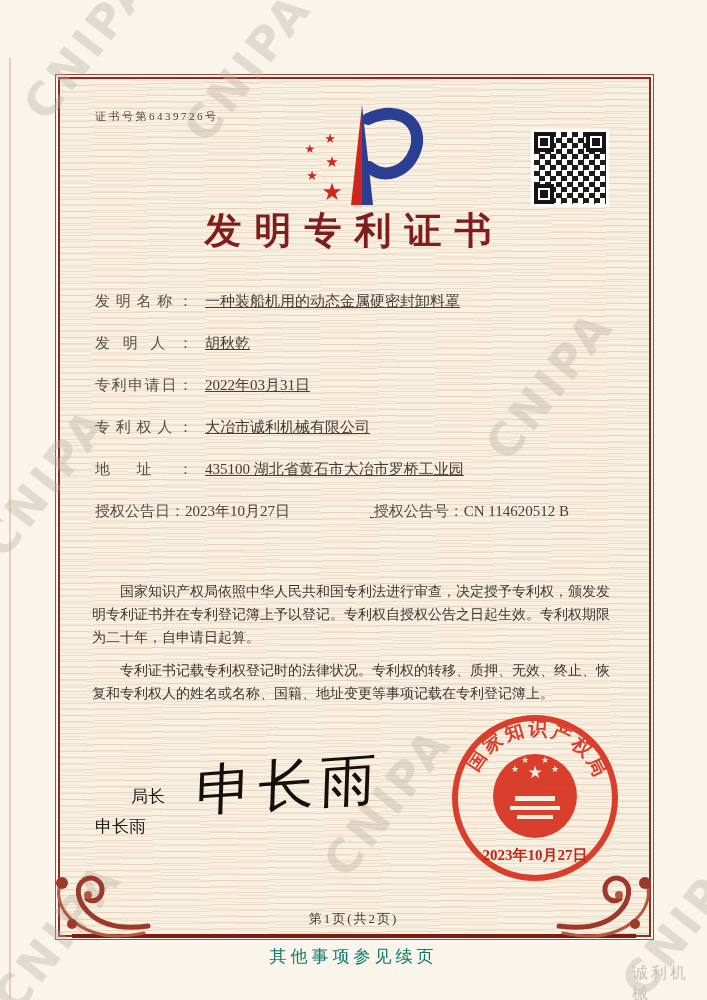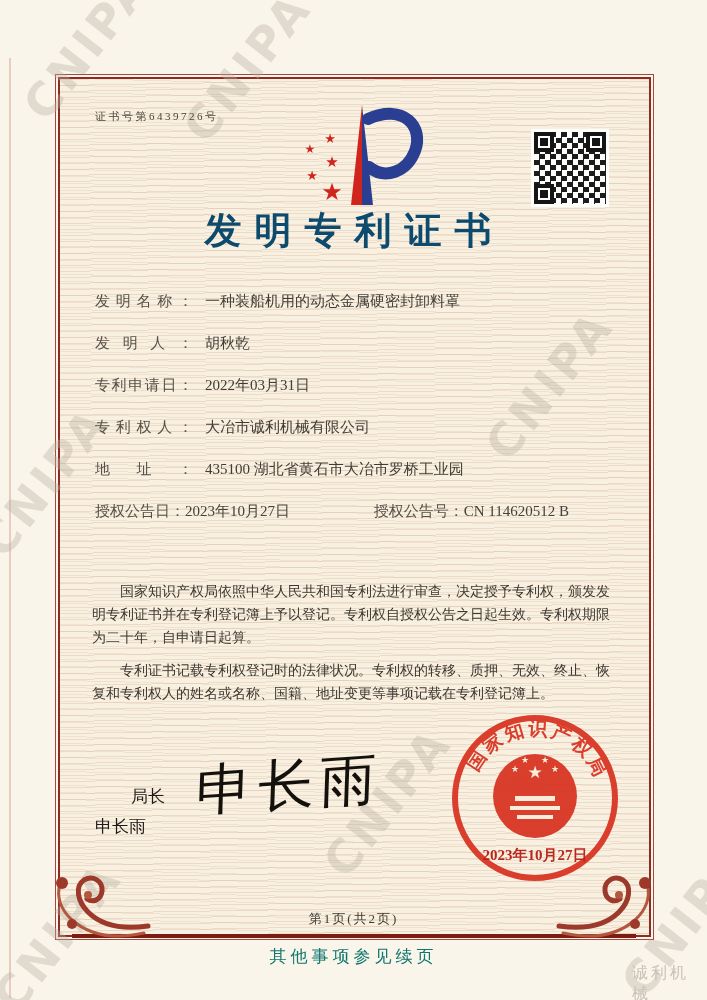--- a/index.html
+++ b/index.html
@@ -35,26 +35,26 @@
   .logo{position:absolute;left:288px;top:103px;z-index:3;}
   .qr{position:absolute;left:531px;top:129px;width:78px;height:78px;z-index:3;
         background:#fdfdfb;padding:3px;box-sizing:border-box;}
   .qr-body{position:relative;width:72px;height:72px;
         background:repeating-conic-gradient(#1c1c1c 0% 25%, rgba(0,0,0,0) 0% 50%) 0 0/11px 11px;}
   .qr-finder{position:absolute;width:20px;height:20px;border:4px solid #151515;
         box-sizing:border-box;background:#fdfdfb;}
   .qr-finder i{display:block;width:8px;height:8px;background:#151515;margin:2px;}
   .qr-f1{left:0;top:0;} .qr-f2{right:0;top:0;} .qr-f3{left:0;bottom:0;}
   .title{position:absolute;left:55px;top:206px;width:597px;z-index:3;
-        text-align:center;font-size:37px;font-weight:bold;color:#0c4a6e;
+        text-align:center;font-size:37px;font-weight:bold;color:#7f1d1d;
         letter-spacing:13px;padding-left:2px;box-sizing:border-box;}
   
   .fields{position:absolute;left:95px;top:289px;width:530px;z-index:3;
         font-size:15px;color:#46423b;}
-  .field-row{line-height:25px;margin-bottom:17px;white-space:nowrap;}
+  .field-row{line-height:25px;margin-bottom:17px;white-space:nowrap;text-decoration:underline;}
   .flabel{display:inline-block;width:98px;text-align:justify;text-align-last:justify;
         color:#555047;vertical-align:top;}
   .fvalue{margin-left:12px;color:#413d35;}
   .grant-row .fgroup{display:inline-block;}
   .grant-row .g1{width:275px;}
   .grant-row .glabel{color:#555047;}
   
   .paras{position:absolute;left:92px;top:580px;width:528px;z-index:3;
         font-size:14px;line-height:1.65;color:#3c3831;}
   .paras p{margin:0 0 10px 0;text-indent:2em;}

